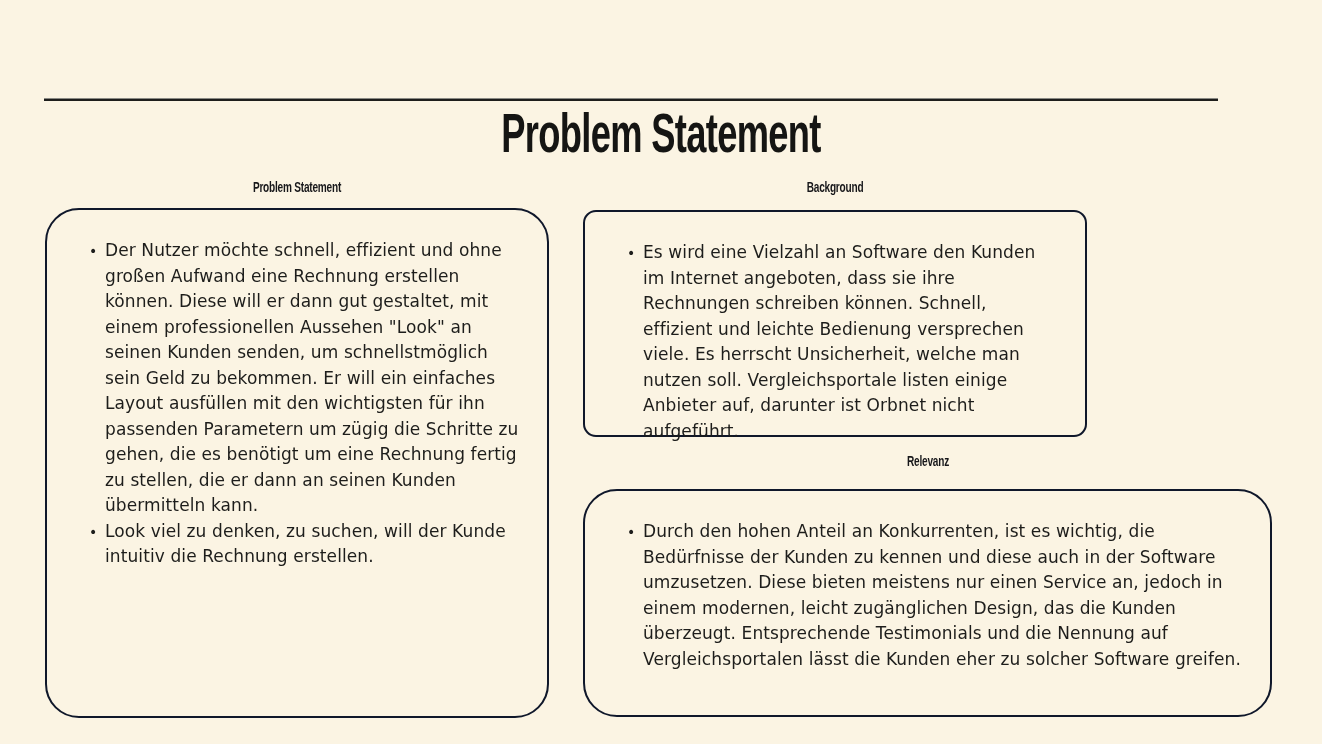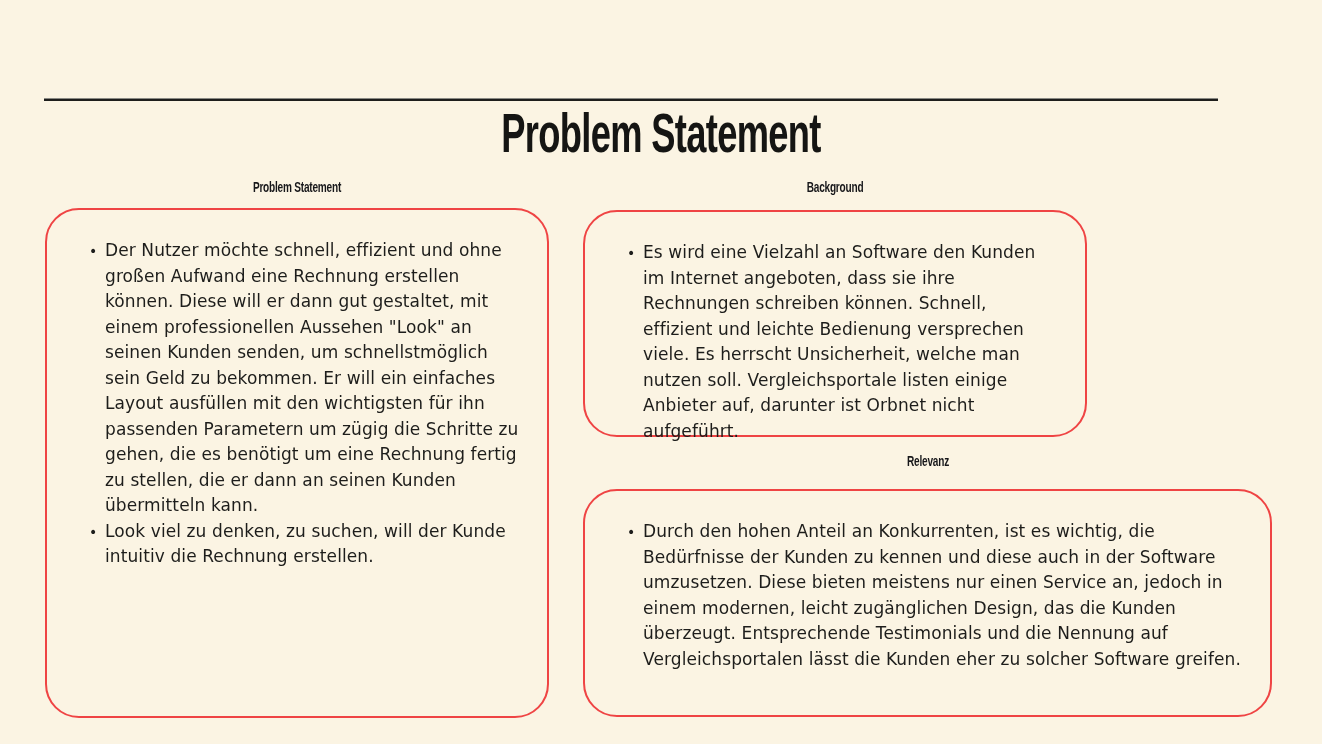--- a/index.html
+++ b/index.html
@@ -52,26 +52,26 @@
     transform-origin: 50% 50%;
     white-space: nowrap;
   }
   .label-problem   { left: 45px;  top: 179px; width: 504px; }
   .label-background{ left: 583px; top: 179px; width: 504px; }
   .label-relevanz  { left: 583px; top: 453px; width: 690px; }
 
   .card {
     position: absolute;
     box-sizing: border-box;
-    border: 2px solid #ef4444;
+    border: 2px solid #0f172a;
     border-radius: 34px;
     background: transparent;
   }
   .card-problem    { left: 45px;  top: 208px; width: 504px; height: 510px; }
-  .card-background { left: 583px; top: 210px; width: 504px; height: 227px; }
+  .card-background { left: 583px; top: 210px; width: 504px; height: 227px; border-radius: 13px; }
   .card-relevanz   { left: 583px; top: 489px; width: 689px; height: 228px; }
 
   .bullets {
     list-style: none;
     margin: 0;
     padding: 28px 24px 0 58px;
     font-size: 17px;
     line-height: 25.5px;
     letter-spacing: 0.1px;
     color: #1d1d1b;

